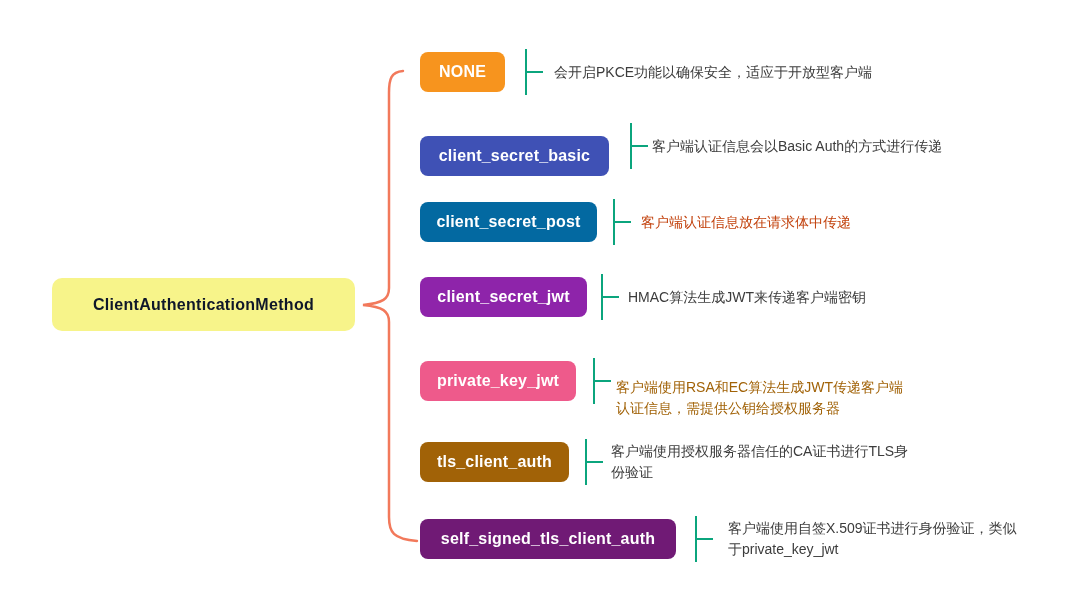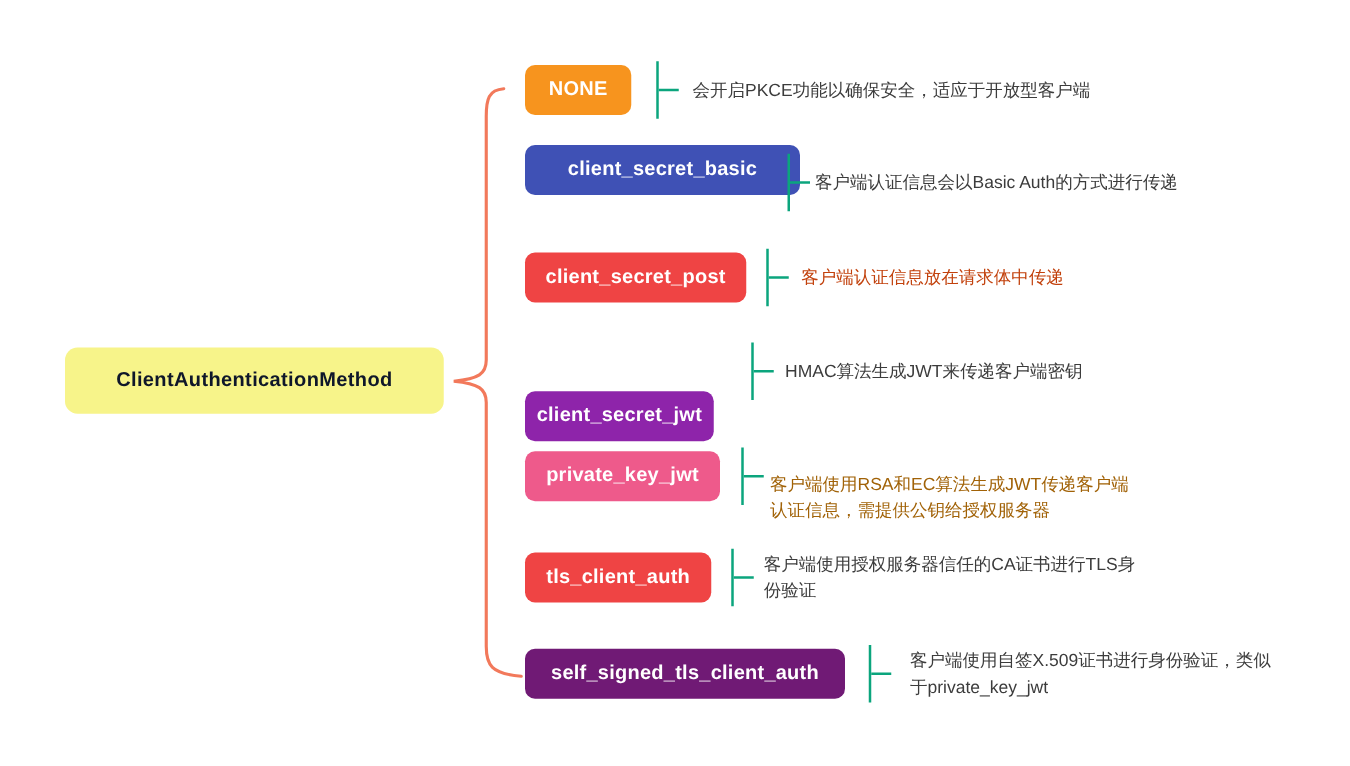--- a/index.html
+++ b/index.html
@@ -98,58 +98,58 @@
     <div>
       <div class="branch-node" style="left: 420px; top: 52px; width: 85px; background: rgb(247, 148, 30);">
         <span>NONE</span>
       </div>
       <div class="conn-v" style="left: 525px; top: 49px; background: rgb(11, 165, 125);"></div>
       <div class="conn-h" style="left: 527px; top: 71px; background: rgb(11, 165, 125);"></div>
       <div class="branch-desc" style="left: 554px; top: 72px; width: 360px; color: rgb(60, 60, 60);">会开启PKCE功能以确保安全，适应于开放型客户端</div>
     </div>
 
     <div>
-      <div class="branch-node" style="left: 420px; top: 116px; width: 220px; background: rgb(63, 81, 181);">
+      <div class="branch-node" style="left: 420px; top: 136px; width: 189px; background: rgb(63, 81, 181);">
         <span>client_secret_basic</span>
       </div>
       <div class="conn-v" style="left: 630px; top: 123px; background: rgb(11, 165, 125);"></div>
       <div class="conn-h" style="left: 632px; top: 145px; background: rgb(11, 165, 125);"></div>
       <div class="branch-desc" style="left: 652px; top: 146px; width: 320px; color: rgb(60, 60, 60);">客户端认证信息会以Basic Auth的方式进行传递</div>
     </div>
 
     <div>
-      <div class="branch-node" style="left: 420px; top: 202px; width: 177px; background: #ef4444;">
+      <div class="branch-node" style="left: 420px; top: 202px; width: 177px; background: #0369a1;">
         <span>client_secret_post</span>
       </div>
       <div class="conn-v" style="left: 613px; top: 199px; background: rgb(11, 165, 125);"></div>
       <div class="conn-h" style="left: 615px; top: 221px; background: rgb(11, 165, 125);"></div>
       <div class="branch-desc" style="left: 641px; top: 222px; width: 260px; color: #c2410c;">客户端认证信息放在请求体中传递</div>
     </div>
 
     <div>
-      <div class="branch-node" style="left: 420px; top: 277px; width: 151px; background: rgb(142, 36, 170); margin-top: 36px;">
+      <div class="branch-node" style="left: 420px; top: 277px; width: 167px; background: rgb(142, 36, 170);">
         <span>client_secret_jwt</span>
       </div>
       <div class="conn-v" style="left: 601px; top: 274px; background: rgb(11, 165, 125);"></div>
       <div class="conn-h" style="left: 603px; top: 296px; background: rgb(11, 165, 125);"></div>
       <div class="branch-desc" style="left: 628px; top: 297px; width: 280px; color: rgb(60, 60, 60);">HMAC算法生成JWT来传递客户端密钥</div>
     </div>
 
     <div>
       <div class="branch-node" style="left: 420px; top: 361px; width: 156px; background: rgb(238, 90, 139);">
         <span>private_key_jwt</span>
       </div>
       <div class="conn-v" style="left: 593px; top: 358px; background: rgb(11, 165, 125);"></div>
       <div class="conn-h" style="left: 595px; top: 380px; background: rgb(11, 165, 125);"></div>
       <div class="branch-desc" style="left: 616px; top: 398px; width: 330px; color: #a16207;">客户端使用RSA和EC算法生成JWT传递客户端
 认证信息，需提供公钥给授权服务器</div>
     </div>
 
     <div>
-      <div class="branch-node" style="left: 420px; top: 442px; width: 149px; background: #ef4444;">
+      <div class="branch-node" style="left: 420px; top: 442px; width: 149px; background: #a16207;">
         <span>tls_client_auth</span>
       </div>
       <div class="conn-v" style="left: 585px; top: 439px; background: rgb(11, 165, 125);"></div>
       <div class="conn-h" style="left: 587px; top: 461px; background: rgb(11, 165, 125);"></div>
       <div class="branch-desc" style="left: 611px; top: 462px; width: 330px; color: rgb(60, 60, 60);">客户端使用授权服务器信任的CA证书进行TLS身
 份验证</div>
     </div>
 
     <div>
       <div class="branch-node" style="left: 420px; top: 519px; width: 256px; background: #701a75;">

